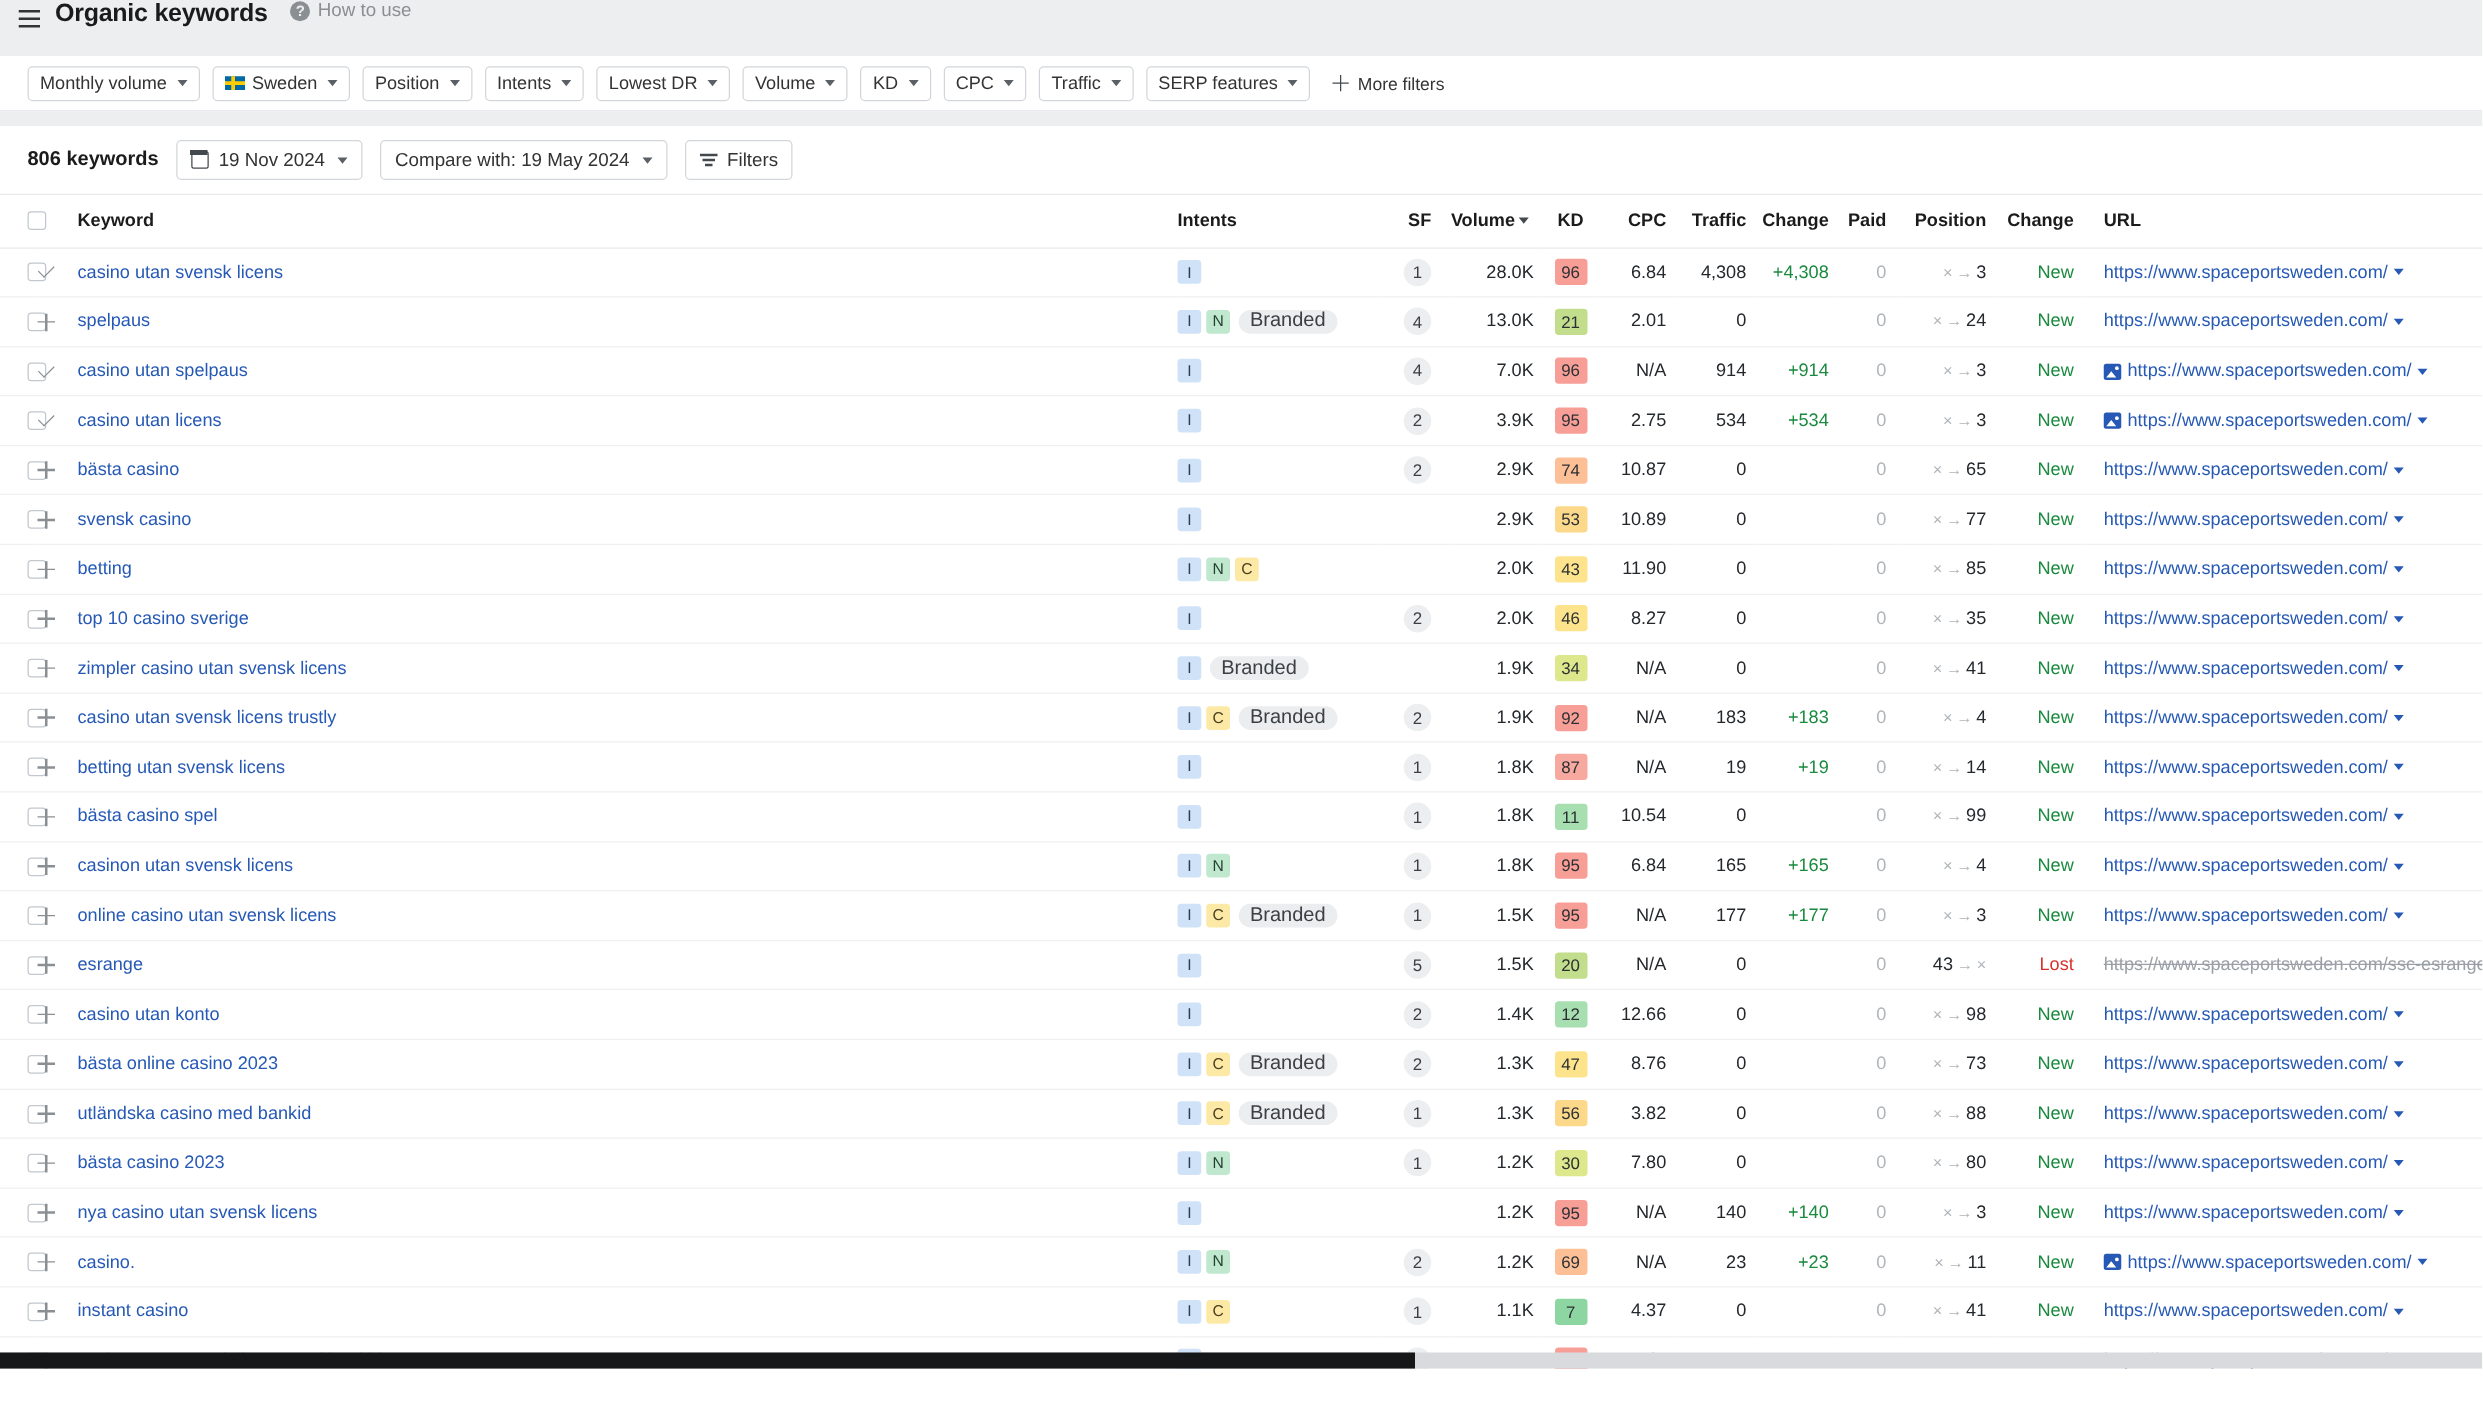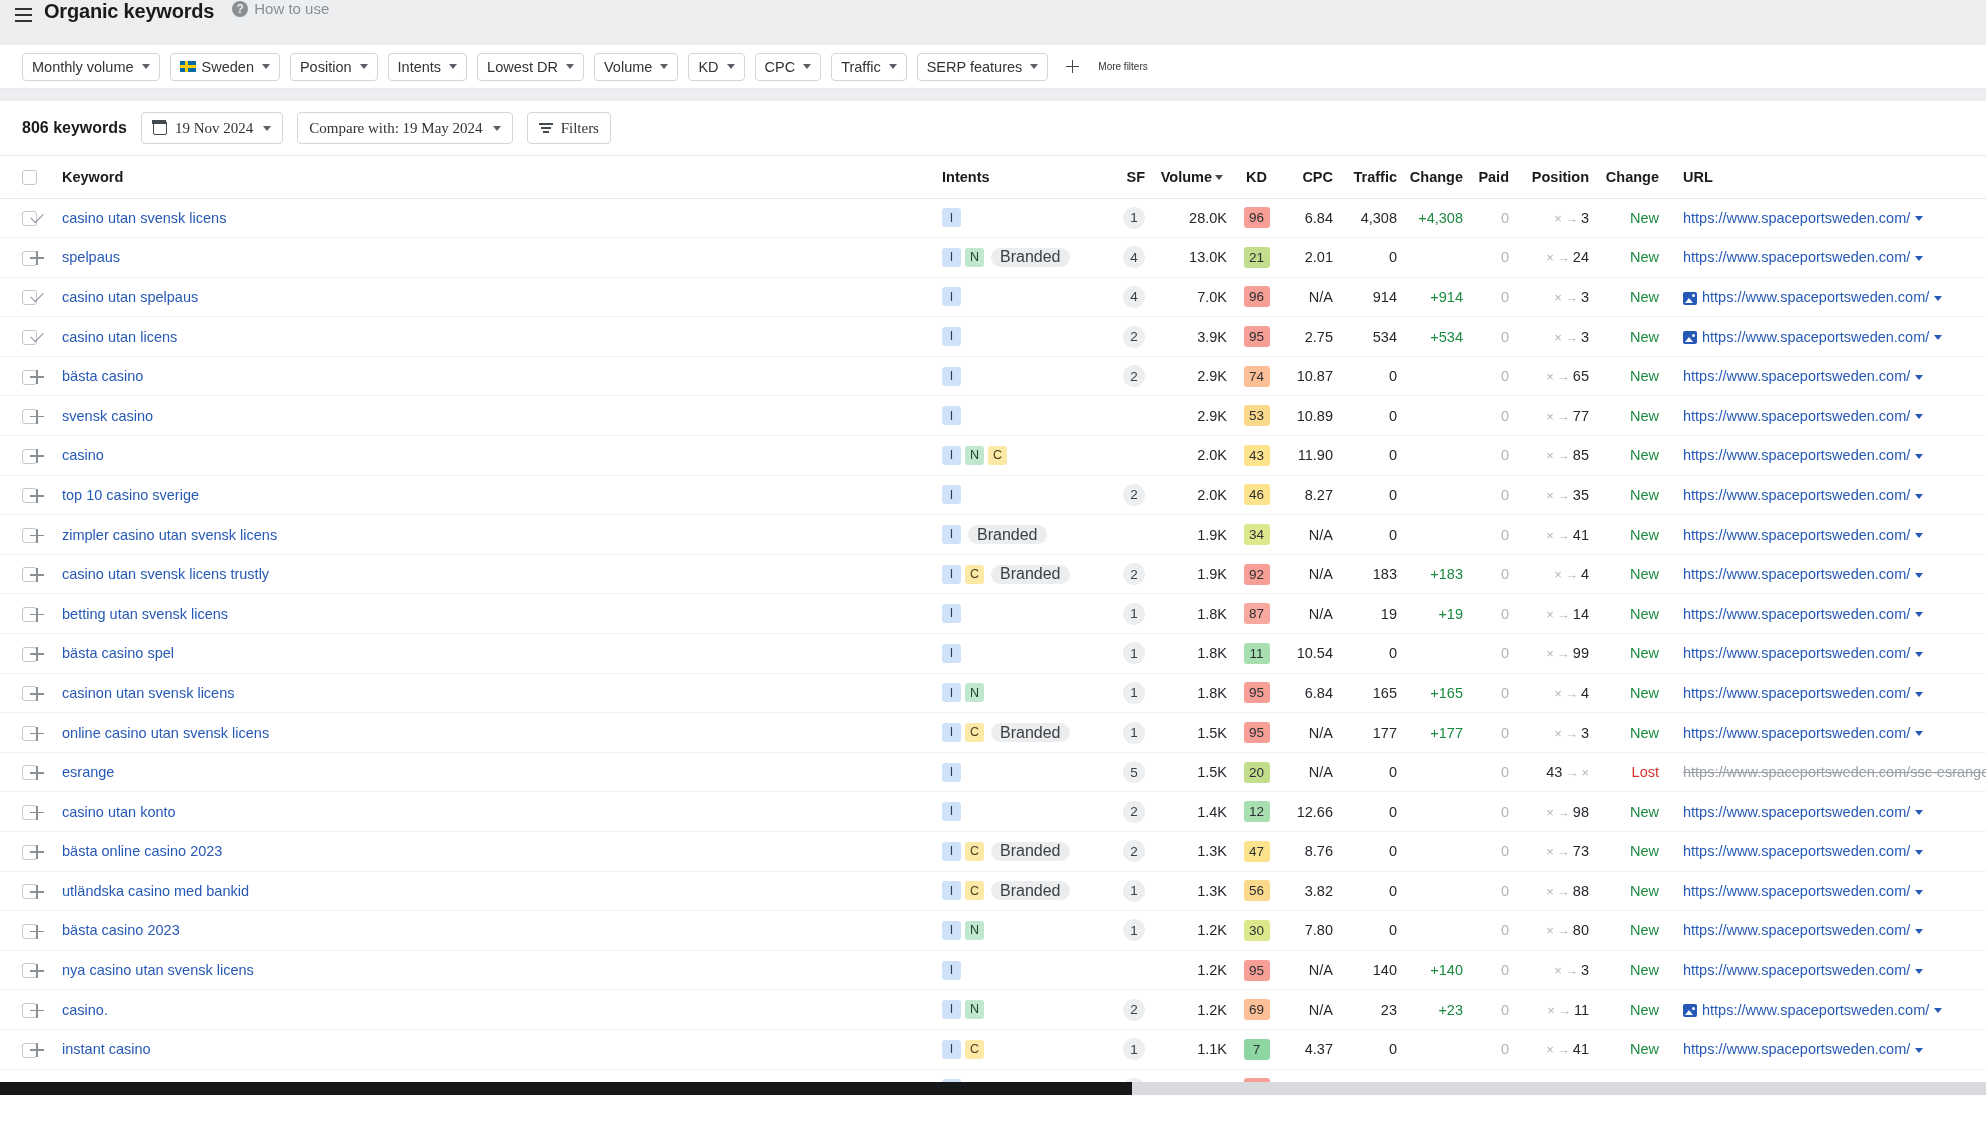--- a/index.html
+++ b/index.html
@@ -83,22 +83,22 @@
   }
   .flag::before {
     content:""; position:absolute; left:5px; top:0;
     width:3px; height:11px; background:#FECC00;
   }
   .flag::after {
     content:""; position:absolute; left:0; top:4px;
     width:16px; height:3px; background:#FECC00;
   }
   .morefilters {
-    display: inline-flex; align-items: center; gap: 19px;
-    font-size: 10px; color: #333; cursor: pointer;
+    display: inline-flex; align-items: center; gap: 7px;
+    font-size: 14px; color: #333; cursor: pointer;
     margin-left: 8px;
   }
   .plus-sign {
     position: relative; width: 13px; height: 13px; flex:none;
   }
   .plus-sign::before, .plus-sign::after {
     content:""; position:absolute; background:#44494e;
   }
   .plus-sign::before { left:0; top:5.5px; width:13px; height:1.6px; }
   .plus-sign::after  { top:0; left:5.5px; height:13px; width:1.6px; }
@@ -123,21 +123,20 @@
     border-radius: 4px;
     background: #fff;
     display: inline-flex;
     align-items: center;
     gap: 8px;
     padding: 0 11px;
     font-size: 15px;
     color: #333;
     cursor: pointer;
     white-space: nowrap;
-    font-family: Liberation Serif, serif;
   }
   .cal-icon {
     width: 14px; height: 14px; border: 1.6px solid #44494e;
     border-radius: 2px; position: relative; flex:none;
   }
   .cal-icon::before {
     content:""; position:absolute; left:-1.6px; top:-1.6px;
     width:14px; height:4px; background:#44494e;
   }
   .filt-icon {
@@ -506,21 +505,21 @@
           <td class="c-traffic">0</td>
           <td class="c-change"></td>
           <td class="c-paid muted">0</td>
           <td class="c-position"><span class="pos-muted">×</span><span class="arrow">→</span><span class="">77</span></td>
           <td class="c-change2 green">New</td>
           <td class="c-url"><a class="url" href="#">https://www.spaceportsweden.com/</a><span class="urlcaret"></span></td>
         </tr>
         <tr>
           <td class="c-check"><span class="chk"></span></td>
           <td class="c-addicon"><span class="addicon plus"></span></td>
-          <td class="c-keyword"><a class="kw" href="#">casino</a></td>
+          <td class="c-keyword"><a class="kw" href="#">betting</a></td>
           <td class="c-intents"><span class="badge I">I</span><span class="badge N">N</span><span class="badge C">C</span></td>
           <td class="c-sf"></td>
           <td class="c-volume">2.0K</td>
           <td class="c-kd"><span class="kdbox" style="background:#fde48c">43</span></td>
           <td class="c-cpc">11.90</td>
           <td class="c-traffic">0</td>
           <td class="c-change"></td>
           <td class="c-paid muted">0</td>
           <td class="c-position"><span class="pos-muted">×</span><span class="arrow">→</span><span class="">85</span></td>
           <td class="c-change2 green">New</td>

